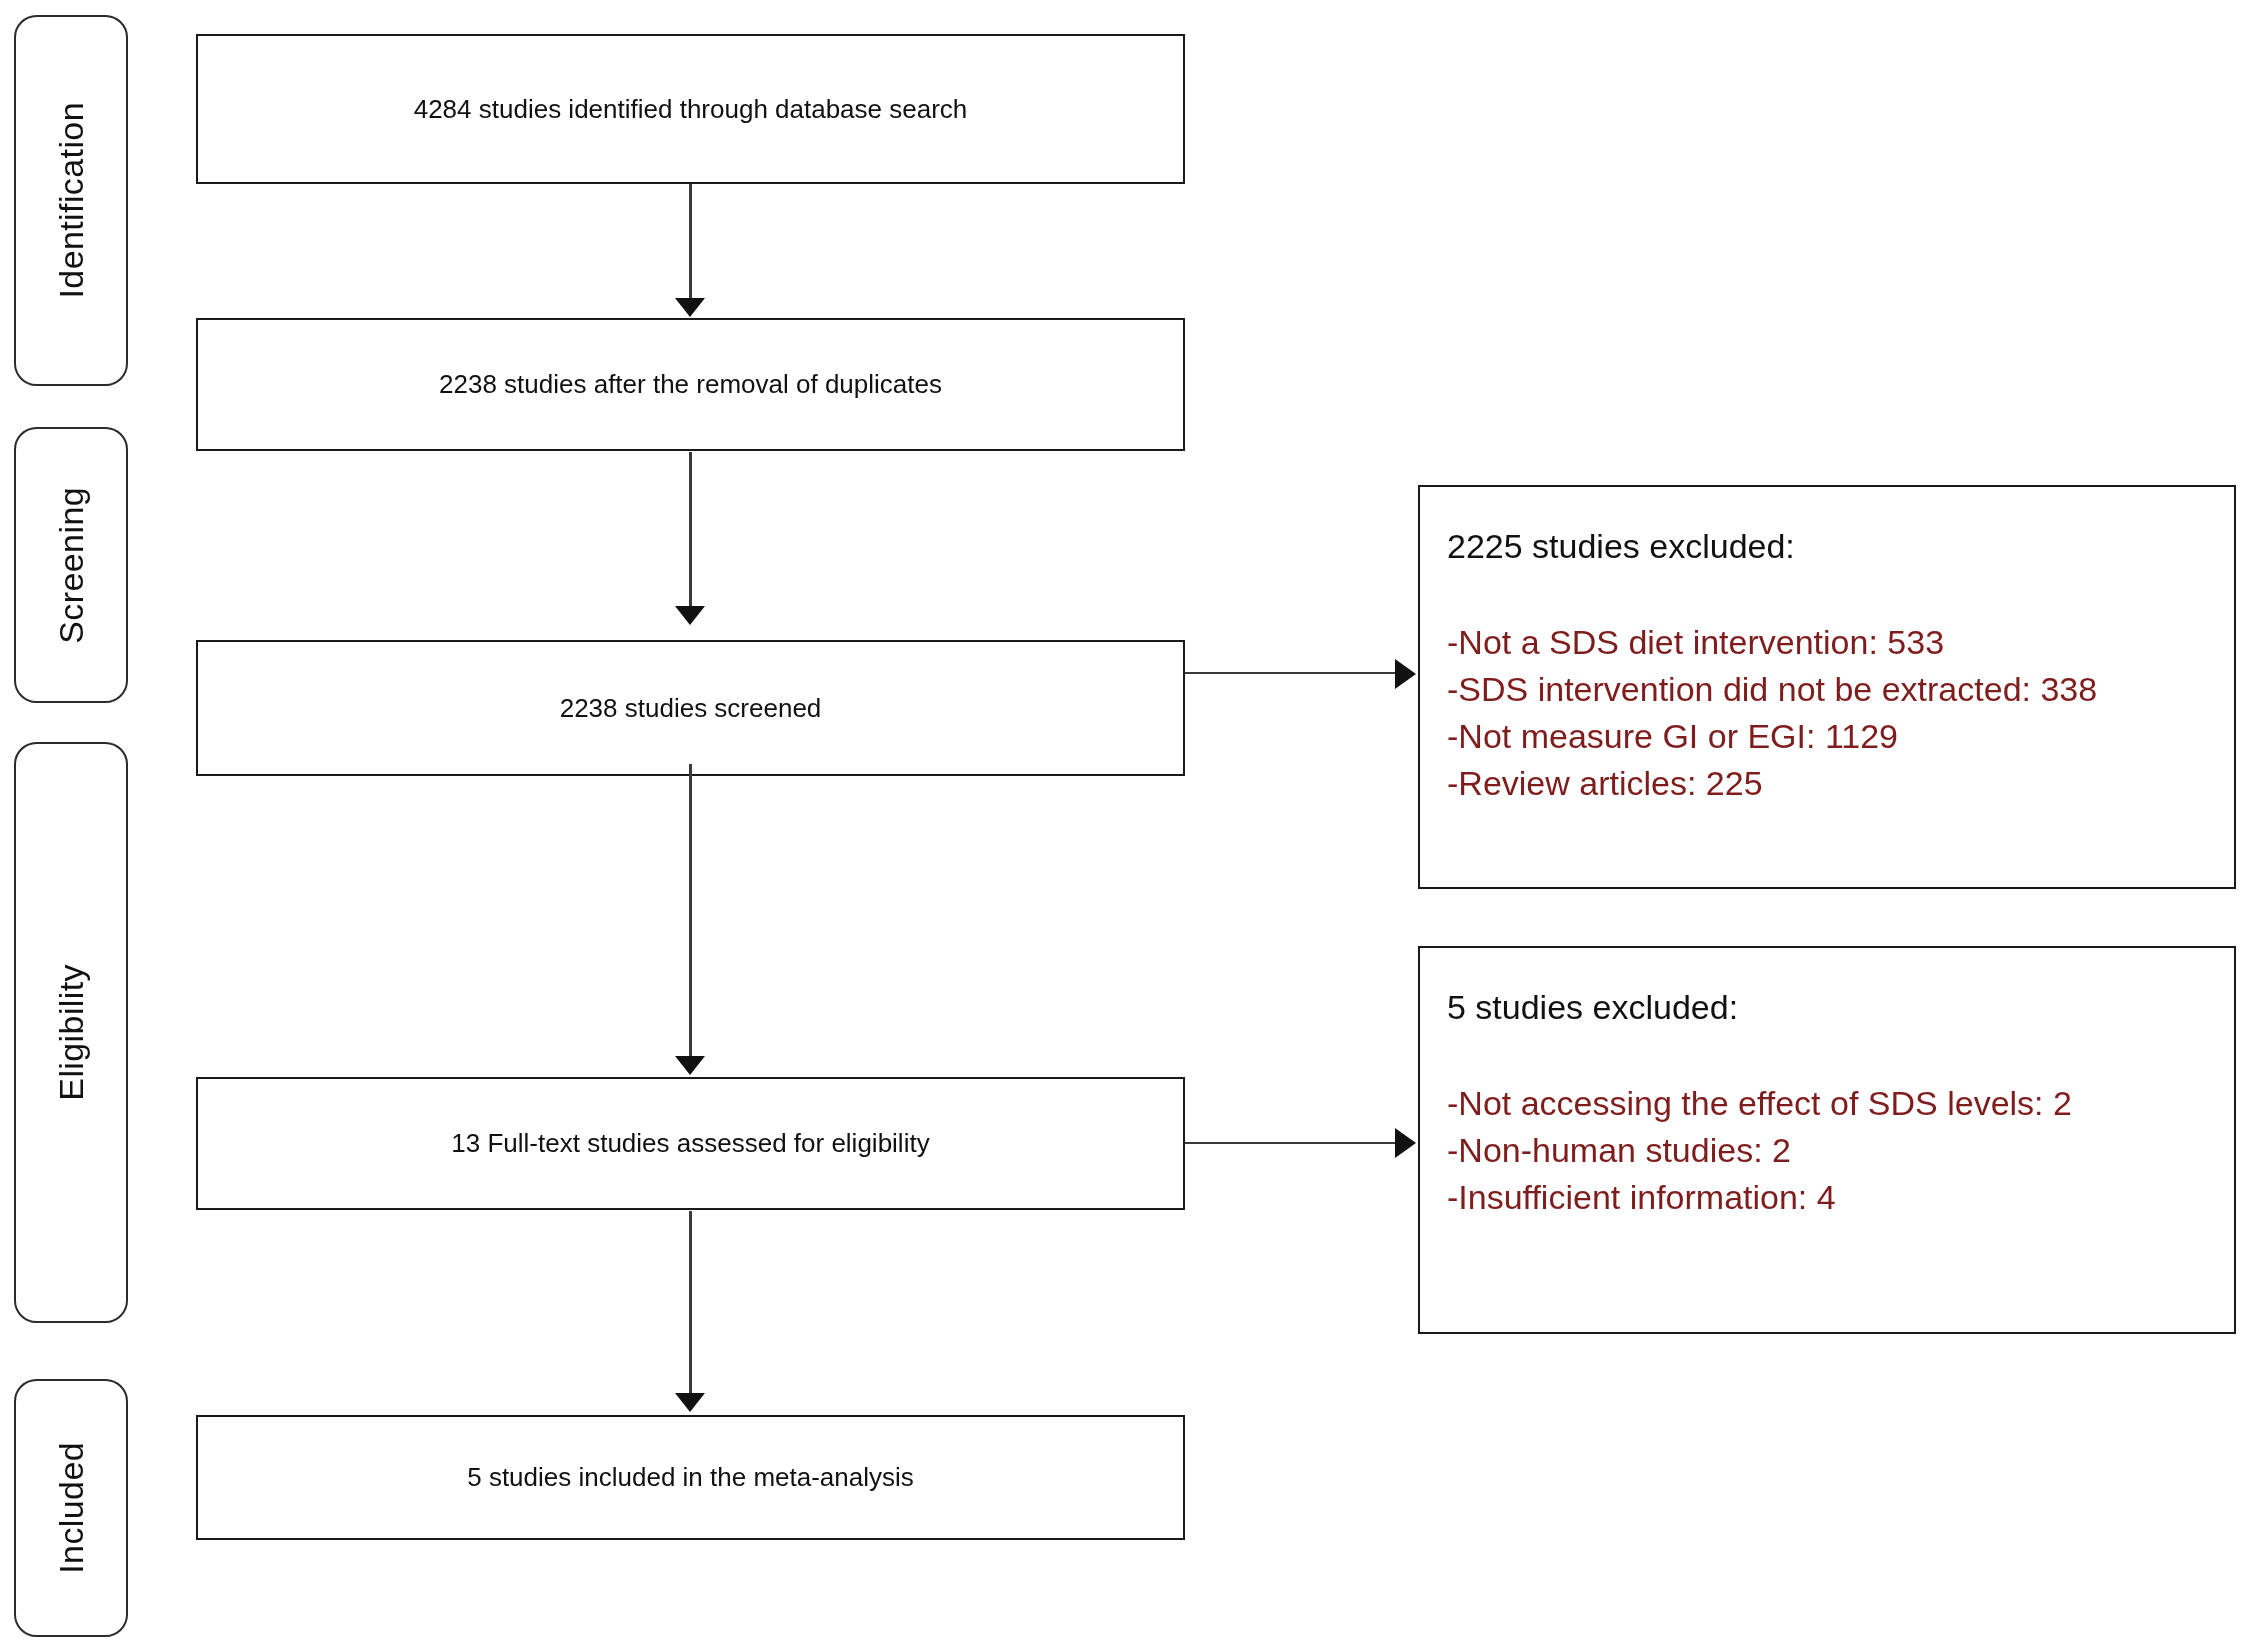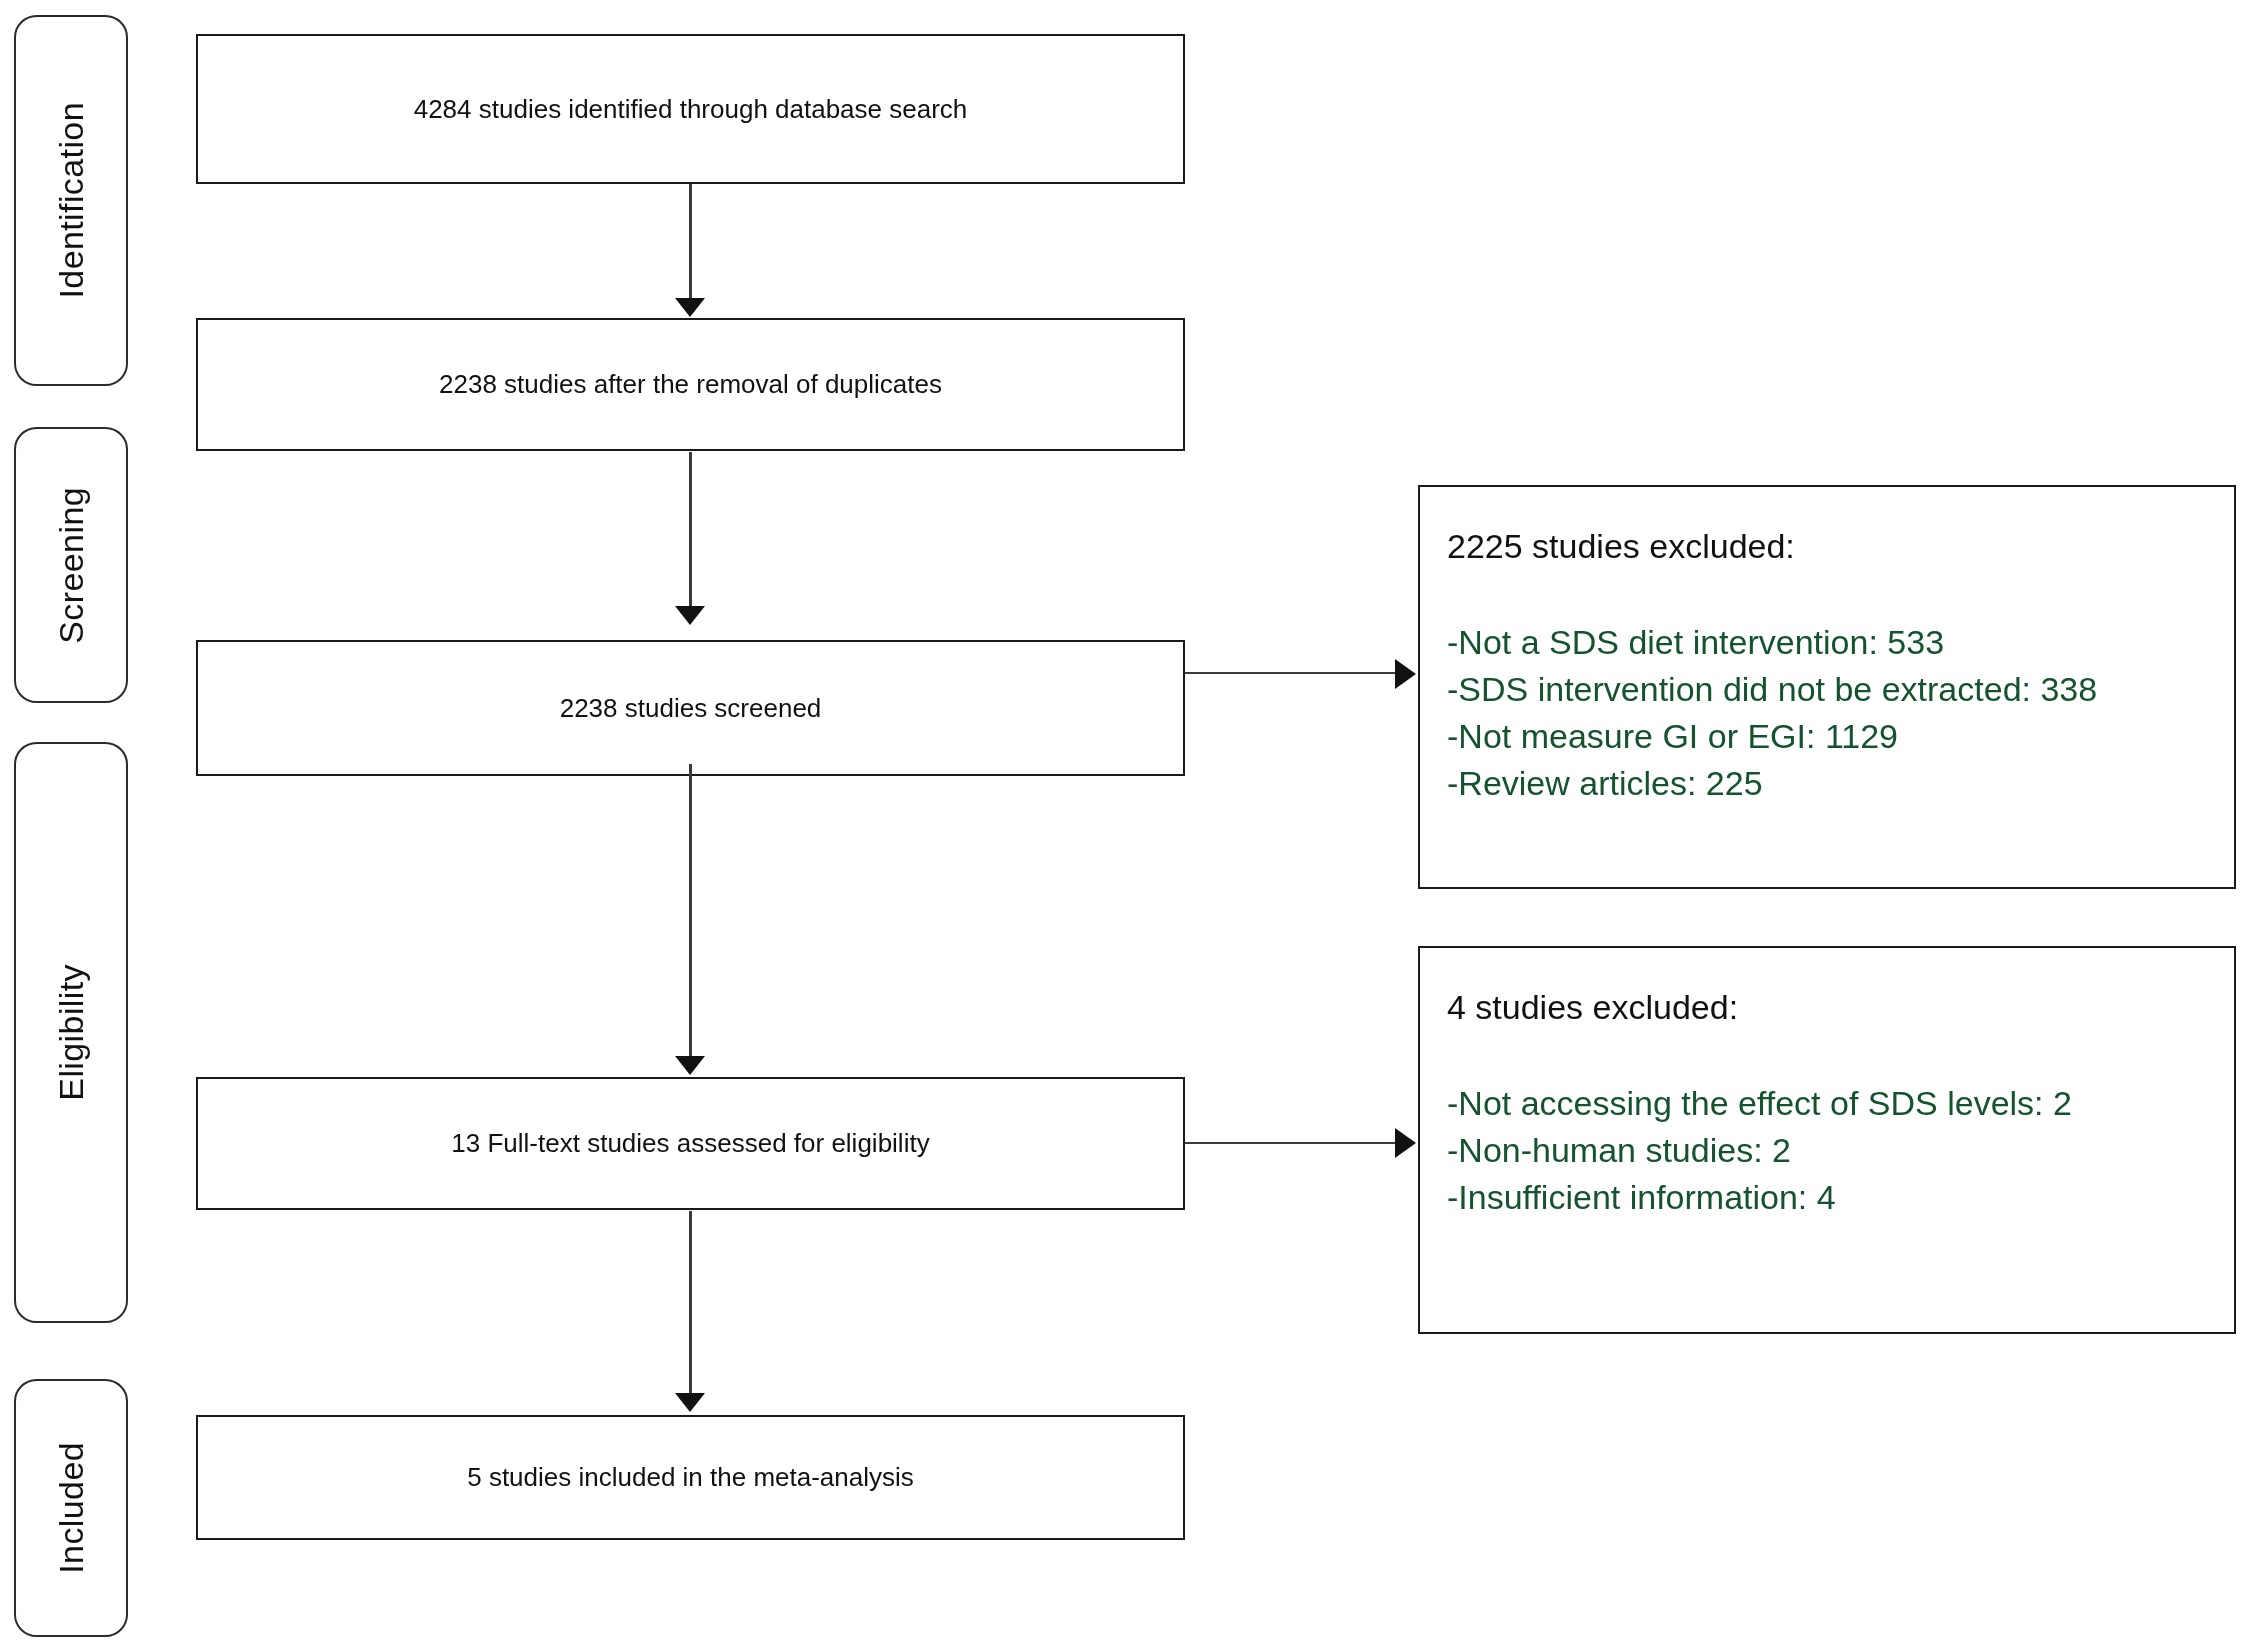--- a/index.html
+++ b/index.html
@@ -94,21 +94,21 @@
     margin: 0 0 52px 0;
   }
   .exclusion-list {
     list-style: none;
     margin: 0;
     padding: 0;
   }
   .exclusion-list li {
     font-size: 34px;
     line-height: 1.38;
-    color: #14532d;
+    color: #7f1d1d;
     white-space: nowrap;
   }
 
   
   .v-line {
     position: absolute;
     left: 689px;
     width: 3px;
     background: #3a3a3a;
   }
@@ -200,21 +200,21 @@
     <p class="exclusion-title">2225 studies excluded:</p>
     <ul class="exclusion-list">
       <li>-Not a SDS diet intervention: 533</li>
       <li>-SDS intervention  did not be extracted: 338</li>
       <li>-Not measure GI or EGI: 1129</li>
       <li>-Review  articles: 225</li>
     </ul>
   </div>
 
   <div class="exclusion-box" id="box-excluded-fulltext">
-    <p class="exclusion-title">4 studies excluded:</p>
+    <p class="exclusion-title">5 studies excluded:</p>
     <ul class="exclusion-list">
       <li>-Not accessing the effect of SDS levels: 2</li>
       <li>-Non-human studies: 2</li>
       <li>-Insufficient  information: 4</li>
     </ul>
   </div>
 
   <div class="v-line" id="conn1-line"></div>
   <div class="v-arrow-head" id="conn1-arrow"></div>
 

